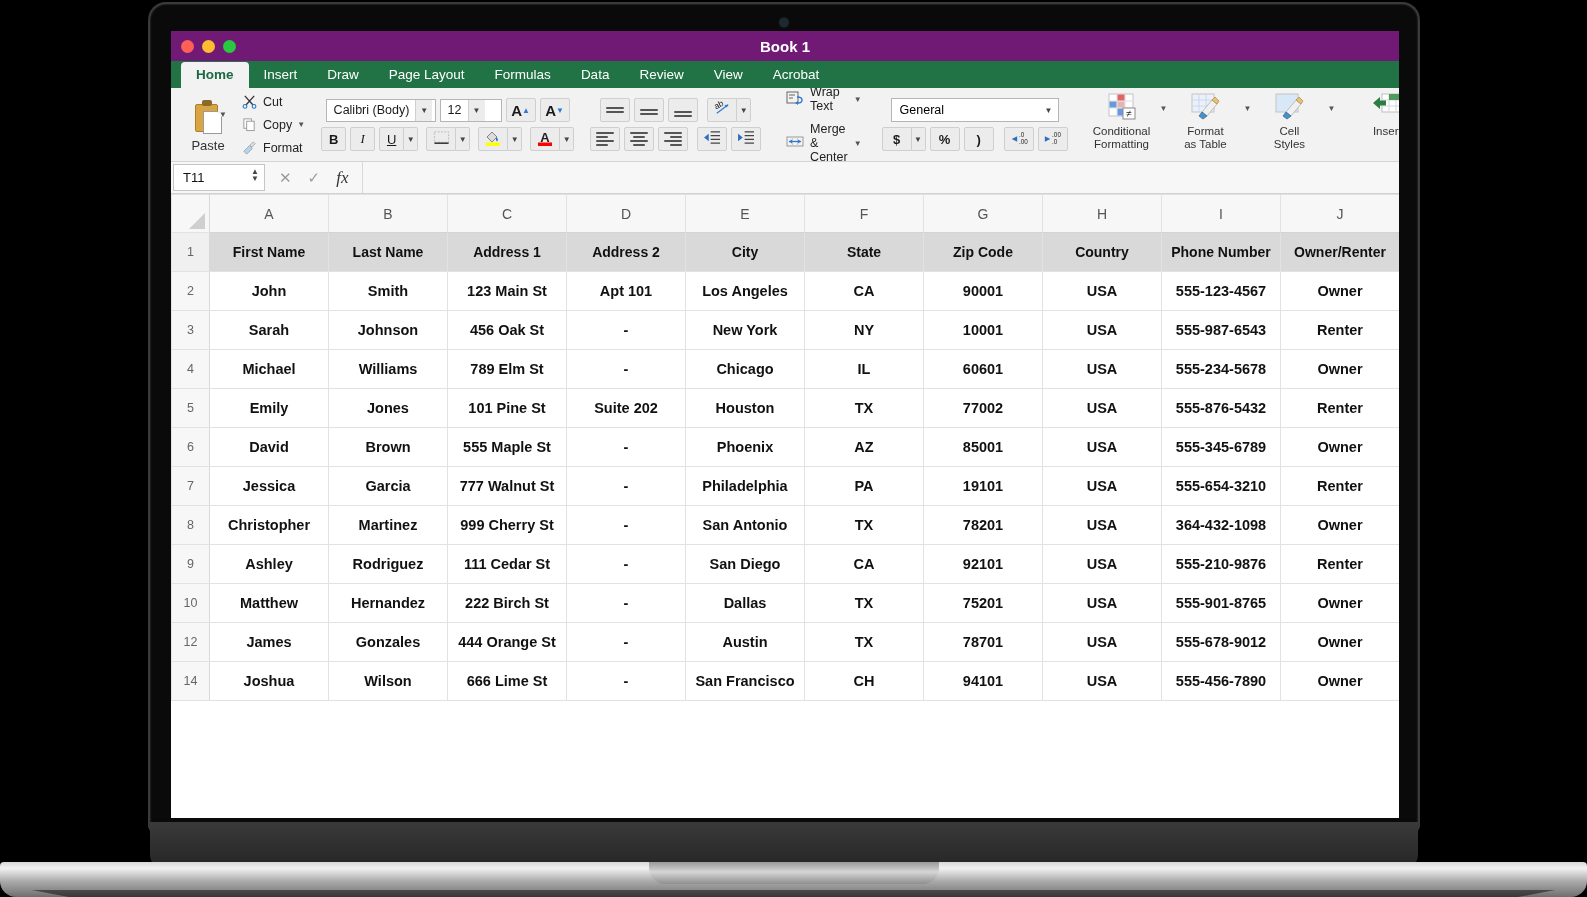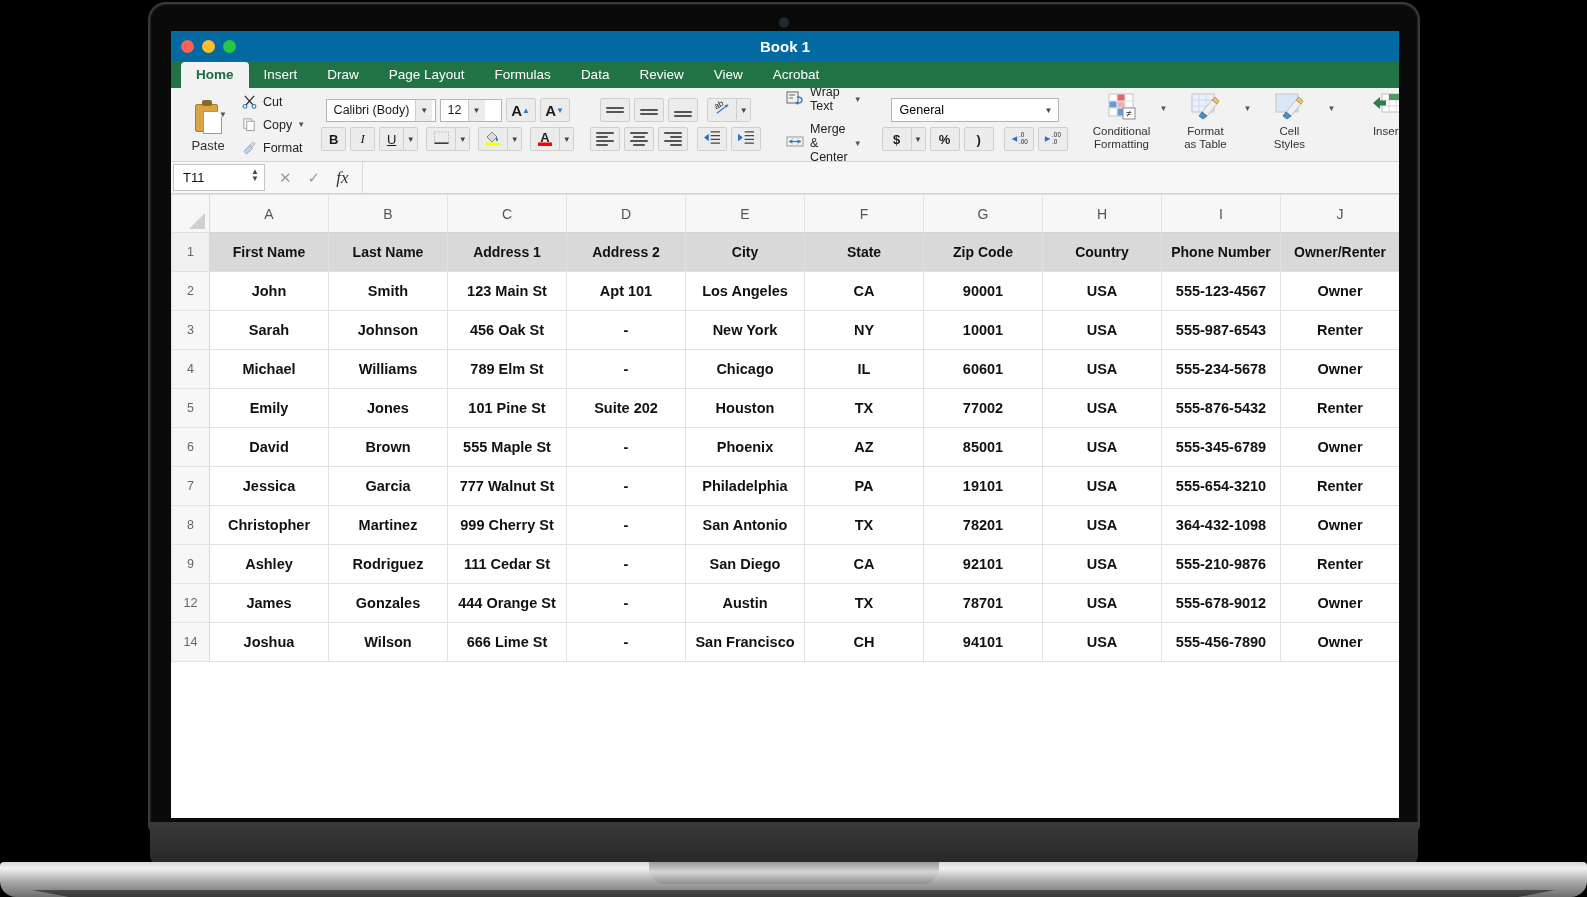--- a/index.html
+++ b/index.html
@@ -53,21 +53,21 @@
   }
   .notch {
     position:absolute; left:50%; top:862px; transform:translateX(-50%);
     width: 290px; height: 22px;
     background: linear-gradient(180deg,#9a9a9a,#d6d6d6 45%,#8e8e8e);
     border-radius: 0 0 16px 16px;
   }
 
   
   .titlebar {
-    position: relative; height: 30px; background: #0369a1;
+    position: relative; height: 30px; background: #701a75;
     display: flex; align-items: center; justify-content: center;
   }
   .traffic { position: absolute; left: 10px; top: 9px; display: flex; gap: 8px; }
   .tl { width: 13px; height: 13px; border-radius: 50%; }
   .tl.red { background: #ff5f57; }
   .tl.amber { background: #febc2e; }
   .tl.green { background: #28c840; }
   .win-title { color: #fff; font-size: 15px; font-weight: bold; }
 
   
@@ -702,20 +702,33 @@
               <td class="cell">111 Cedar St</td>
               <td class="cell">-</td>
               <td class="cell">San Diego</td>
               <td class="cell">CA</td>
               <td class="cell">92101</td>
               <td class="cell">USA</td>
               <td class="cell">555-210-9876</td>
               <td class="cell">Renter</td>
             </tr>
             <tr>
+              <td class="rowhead">10</td>
+              <td class="cell">Matthew</td>
+              <td class="cell">Hernandez</td>
+              <td class="cell">222 Birch St</td>
+              <td class="cell">-</td>
+              <td class="cell">Dallas</td>
+              <td class="cell">TX</td>
+              <td class="cell">75201</td>
+              <td class="cell">USA</td>
+              <td class="cell">555-901-8765</td>
+              <td class="cell">Owner</td>
+            </tr>
+            <tr>
               <td class="rowhead">12</td>
               <td class="cell">James</td>
               <td class="cell">Gonzales</td>
               <td class="cell">444 Orange St</td>
               <td class="cell">-</td>
               <td class="cell">Austin</td>
               <td class="cell">TX</td>
               <td class="cell">78701</td>
               <td class="cell">USA</td>
               <td class="cell">555-678-9012</td>

